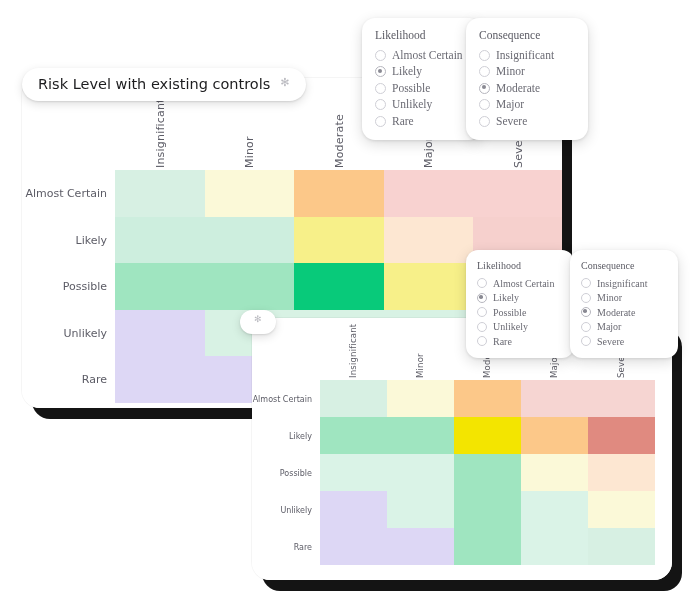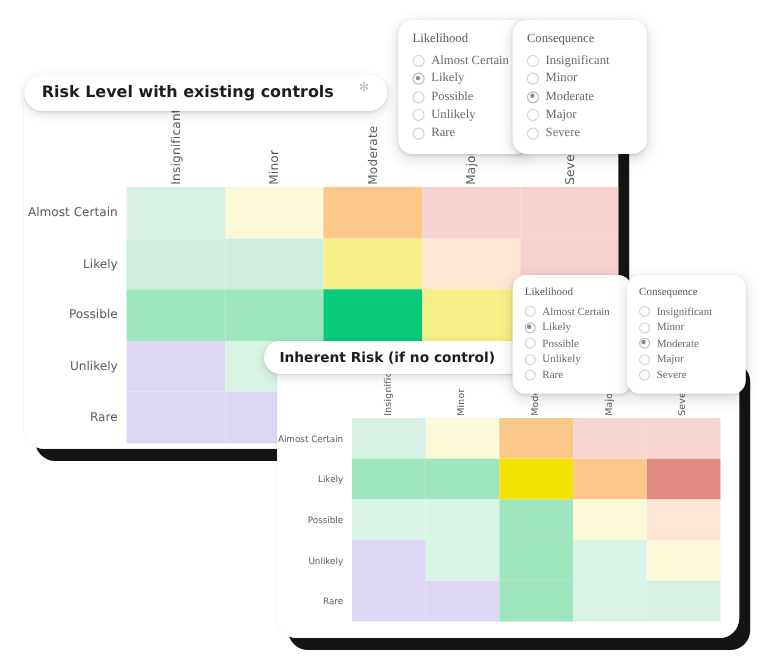--- a/index.html
+++ b/index.html
@@ -26,23 +26,23 @@
   #card1.wide{width:540px;}
   #card2{left:252px;top:318px;width:420px;height:262px;}
 
   
   .title-pill{
     position:absolute;
     background:#ffffff;
     border-radius:20px;
     padding:8px 16px 9px 16px;
     box-shadow:0 3px 10px rgba(0,0,0,.13), 0 1px 2px rgba(0,0,0,.10);
-    font-size:14.5px;font-weight:bold;color:#1d1d1f;
+    font-size:14.5px;font-weight:normal;color:#1d1d1f;
     white-space:nowrap;
-    display:flex;gap:23px;
+    display:flex;align-items:center;gap:10px;
     z-index:30;
   }
   .title-pill.small{font-size:12.5px;padding:7px 14px 8px 14px;}
   .star{color:#b9b9bf;font-size:11px;line-height:1;position:relative;top:-2px;}
   .title-pill.small .star{font-size:9px;}
   #title1{left:22px;top:68px;}
   #title2{left:240px;top:310px;}
 
   
   .matrix{position:absolute;}
@@ -183,21 +183,20 @@
           <div class="colhead sm" style="left: 363.5px; top: 0px; height: 60px; display: flex; align-items: flex-end;">Severe</div>
           <div class="rowhead sm" style="left: 0px; width: 68px; top: 80.5px; padding-right: 8px; box-sizing: border-box;">Almost Certain</div>
           <div class="rowhead sm" style="left: 0px; width: 68px; top: 117.5px; padding-right: 8px; box-sizing: border-box;">Likely</div>
           <div class="rowhead sm" style="left: 0px; width: 68px; top: 154.5px; padding-right: 8px; box-sizing: border-box;">Possible</div>
           <div class="rowhead sm" style="left: 0px; width: 68px; top: 191.5px; padding-right: 8px; box-sizing: border-box;">Unlikely</div>
           <div class="rowhead sm" style="left: 0px; width: 68px; top: 228.5px; padding-right: 8px; box-sizing: border-box;">Rare</div>
         </div>
     </div>
   </div>
   <div class="title-pill small" id="title2">
-    <span>Inherent Risk (if no control)</span>
     <span class="star">✻</span>
   </div>
 
   <div class="opt-panel" id="panelL1">
       <div class="opt-title">Likelihood</div>
       <div class="opt-row">
         <span class="radio"></span>
         <span class="opt-label">Almost Certain</span>
       </div>
       <div class="opt-row">

